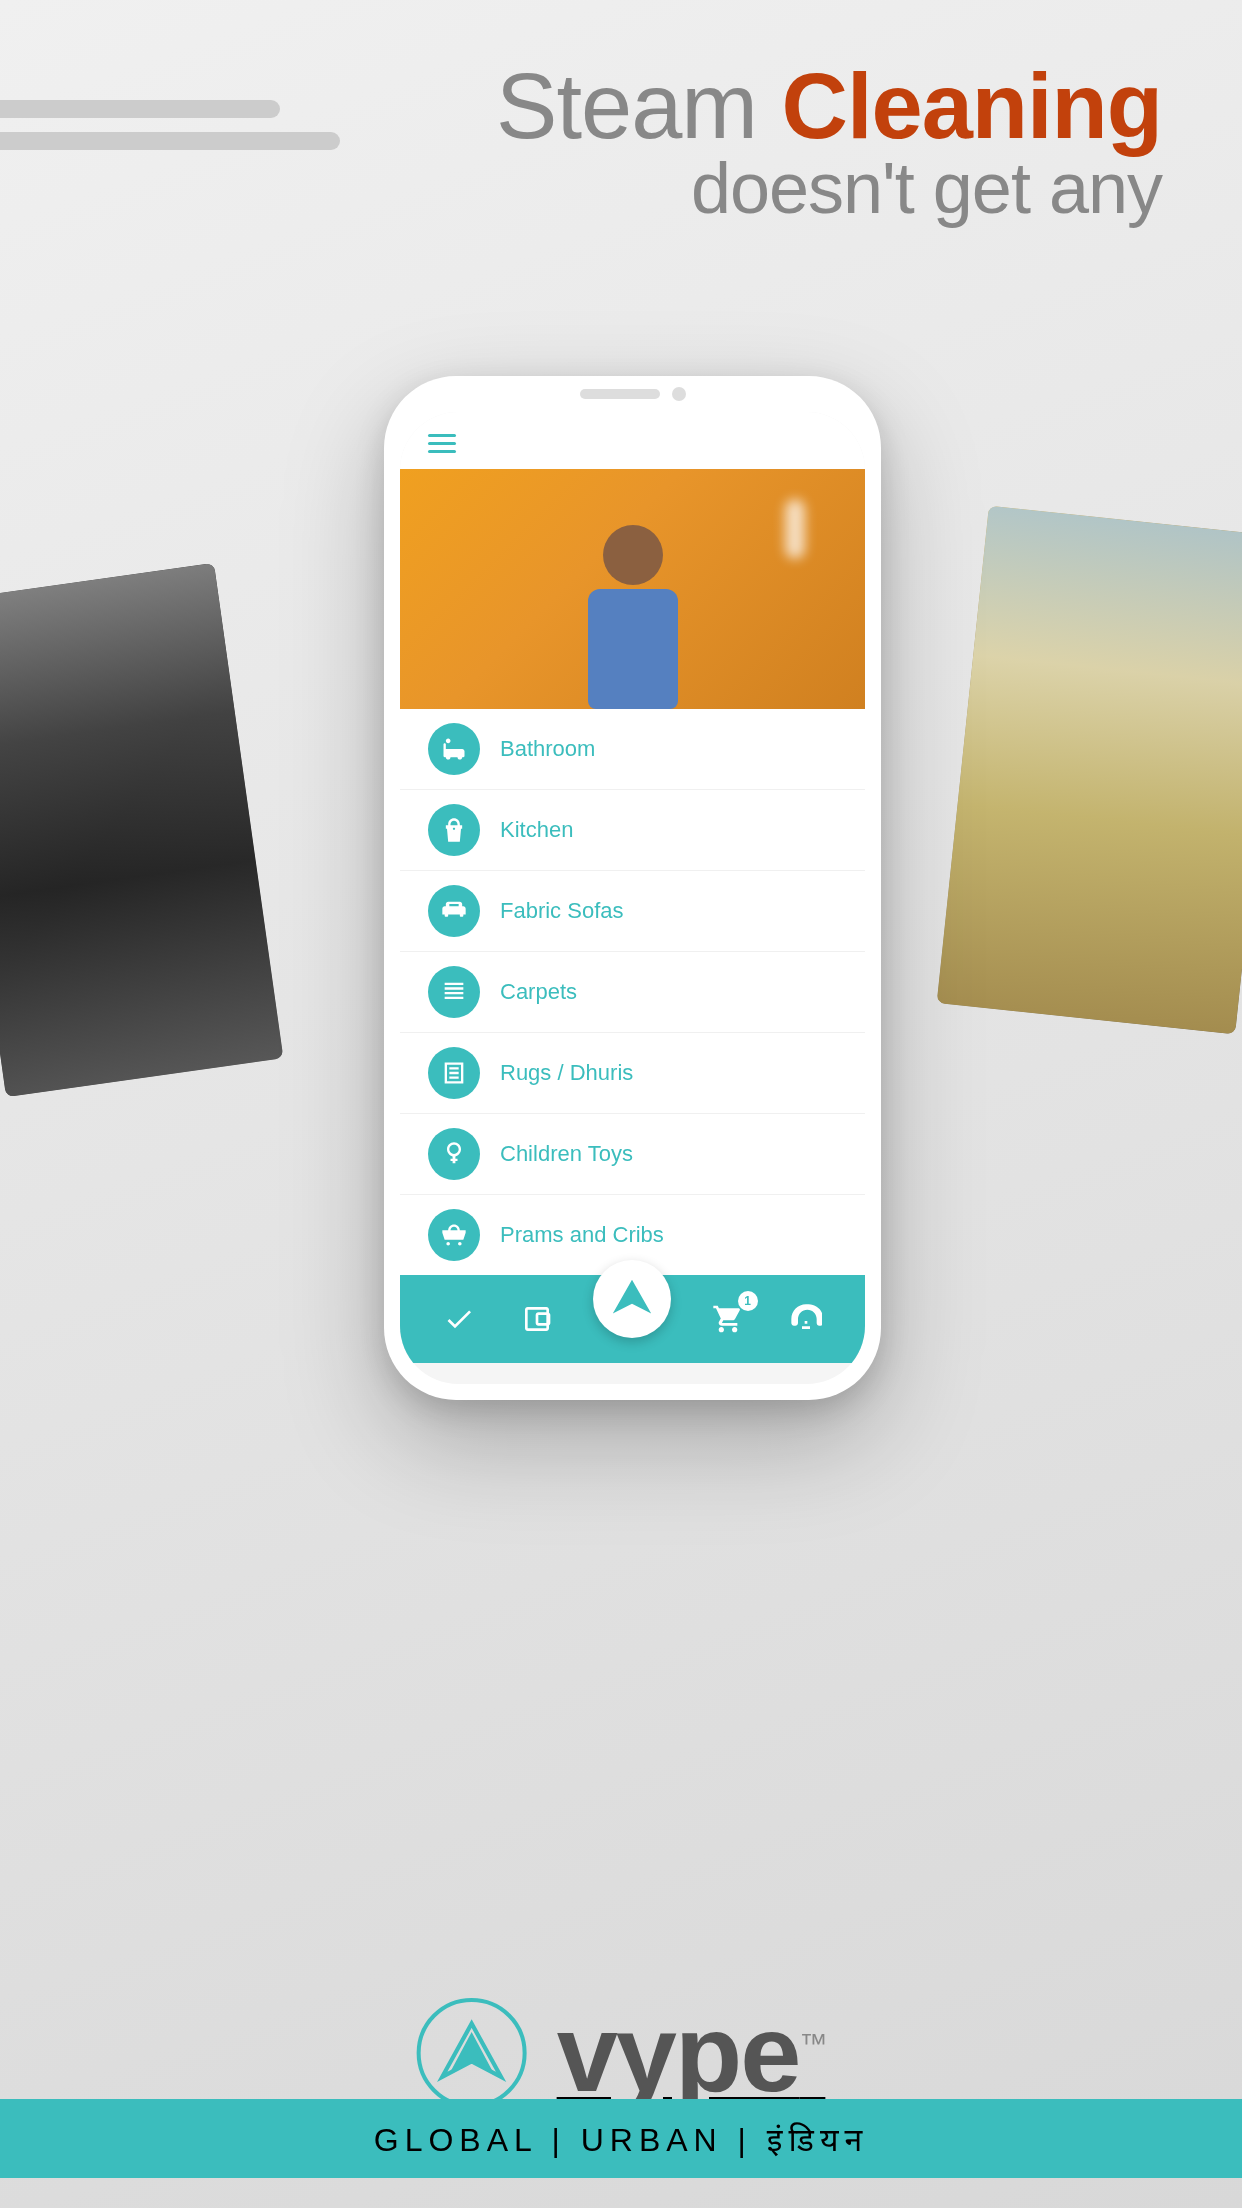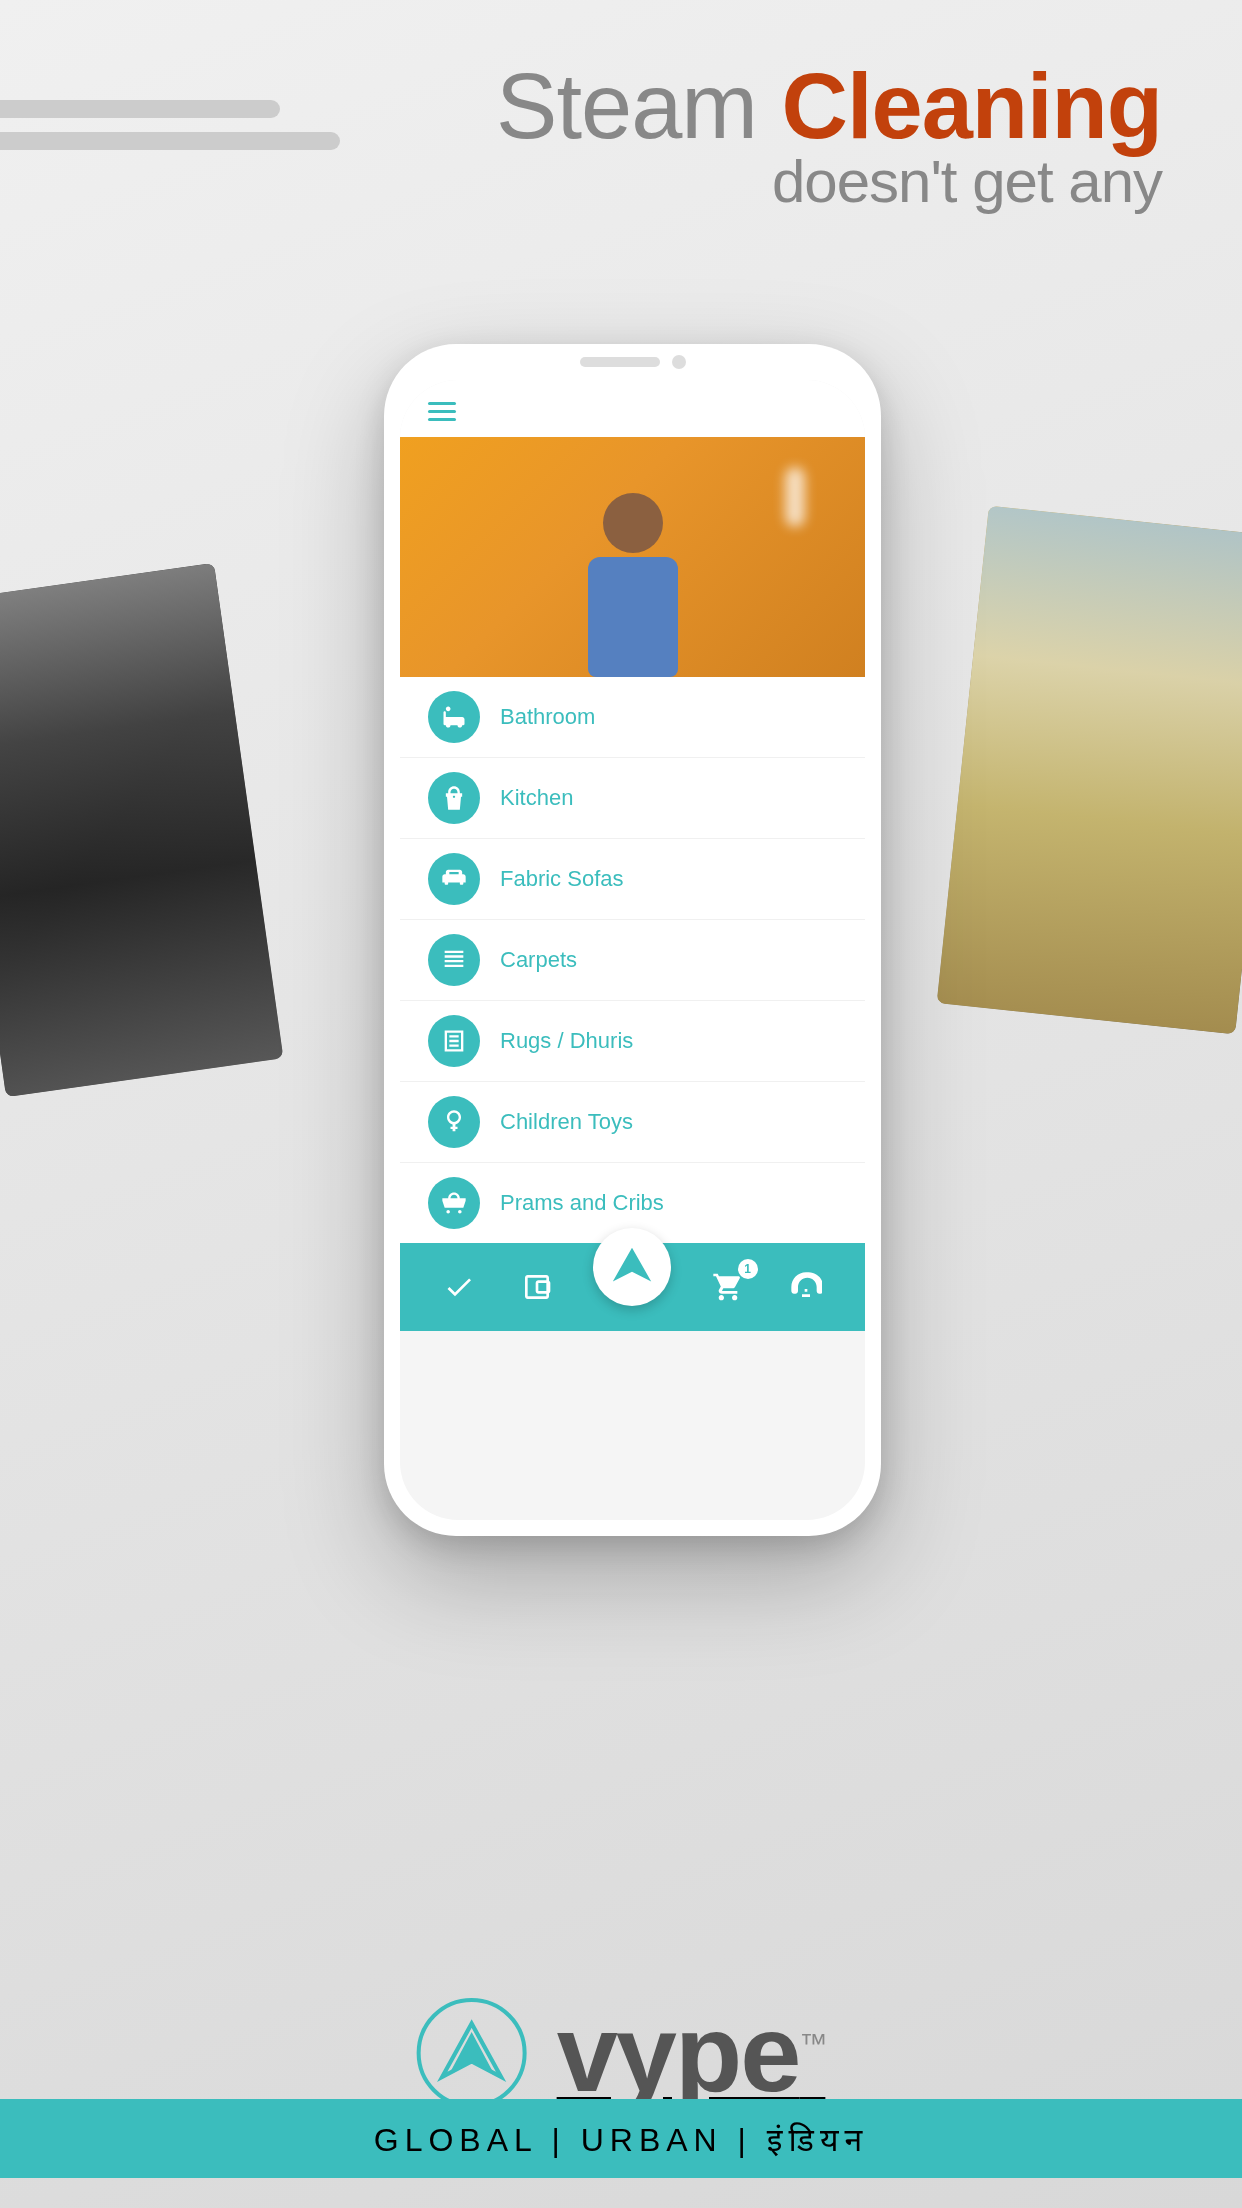--- a/index.html
+++ b/index.html
@@ -76,21 +76,21 @@
       letter-spacing: -1px;
       line-height: 1;
     }
 
     .headline-line1 span {
       color: #c2410c;
       font-weight: 700;
     }
 
     .headline-line2 {
-      font-size: 60px;
+      font-size: 72px;
       font-weight: 400;
       color: #888;
       letter-spacing: -1px;
       line-height: 1;
     }
 
     .headline-line3 {
       font-size: 168px;
       font-weight: 700;
       color: #3bbdbd;
@@ -113,25 +113,25 @@
       margin-bottom: 14px;
       border-radius: 0 9px 9px 0;
     }
 
     .deco-line:nth-child(1) { width: 280px; }
     .deco-line:nth-child(2) { width: 340px; }
 
     
     .phone-wrapper {
       position: absolute;
-      top: 344px;
+      top: 376px;
       left: 50%;
       transform: translateX(-50%);
       width: 520px;
-      height: 1192px;
+      height: 1024px;
       padding-left: 23px;
     }
 
     .phone-shell {
       width: 100%;
       height: 100%;
       background: white;
       border-radius: 72px;
       box-shadow: 0 40px 100px rgba(0,0,0,0.25), 0 10px 30px rgba(0,0,0,0.15);
       position: relative;

